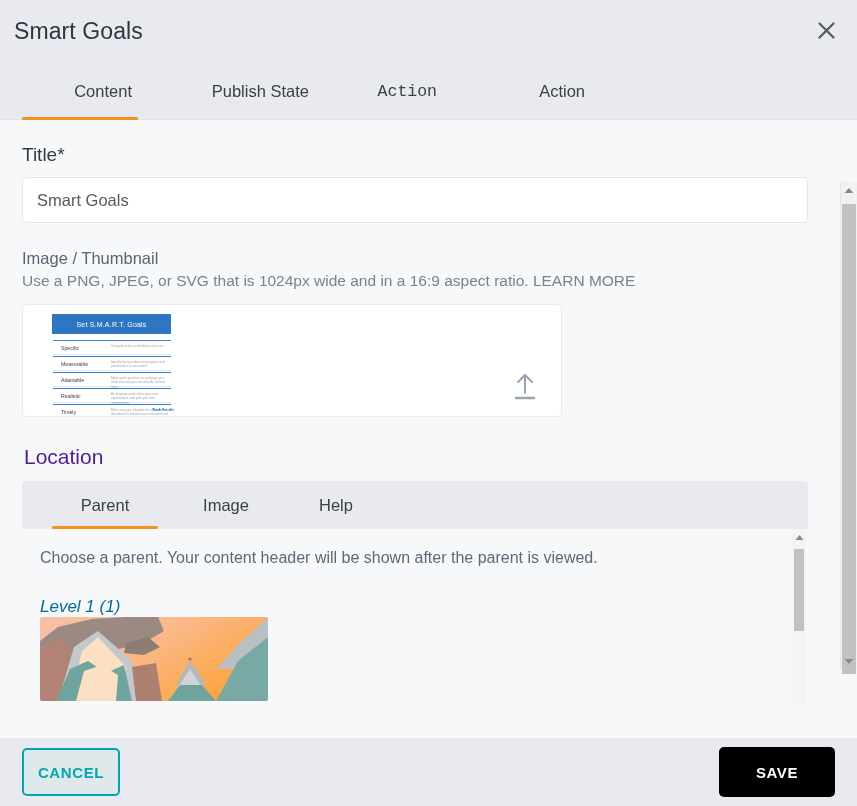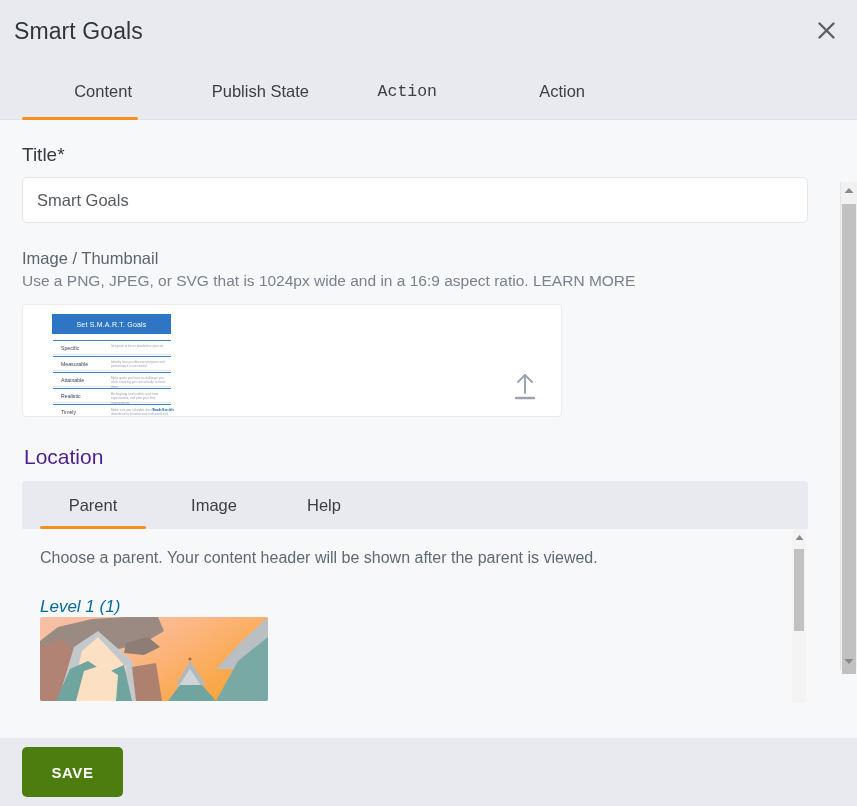--- a/index.html
+++ b/index.html
@@ -181,21 +181,21 @@
     position: relative;
     width: 786px;
     border-radius: 4px 4px 0 0;
     overflow: hidden;
   }
   .loc-tabbar {
     position: relative;
     height: 48px;
     background: #e8eaef;
     display: flex; align-items: flex-end;
-    padding-left: 18px;
+    padding-left: 30px;
   }
   .loc-tab {
     position: relative;
     height: 48px;
     display: flex; align-items: center; justify-content: center;
     font-size: 16.5px;
     color: #3b4048;
     background: transparent; border: none;
     font-family: inherit; cursor: pointer;
   }
@@ -282,22 +282,22 @@
     border-radius: 5px;
     cursor: pointer;
   }
   .btn-cancel {
     width: 98px; height: 48px;
     background: #dfe9eb;
     border: 2px solid #00a7ad;
     color: #00a7ad;
   }
   .btn-save {
-    width: 101px; height: 50px;
-    background: #4d7c0f;
+    width: 116px; height: 50px;
+    background: #000000;
     border: none;
     color: #ffffff;
   }
 </style>
 </head>
 <body>
 
 <div class="modal">
 
   <div class="modal-header">
@@ -441,16 +441,17 @@
       <div class="sb-thumb"></div>
       <div class="sb-arrow down">
         <svg width="10" height="7" viewBox="0 0 10 7">
           <path d="M5 6 L0.5 1 L9.5 1 Z" fill="#8a8a8a"></path>
         </svg>
       </div>
     </div>
   </div>
 
   <div class="modal-footer">
+    <button class="btn btn-cancel">CANCEL</button>
     <button class="btn btn-save">SAVE</button>
   </div>
 
 </div>
 
 </body></html>

